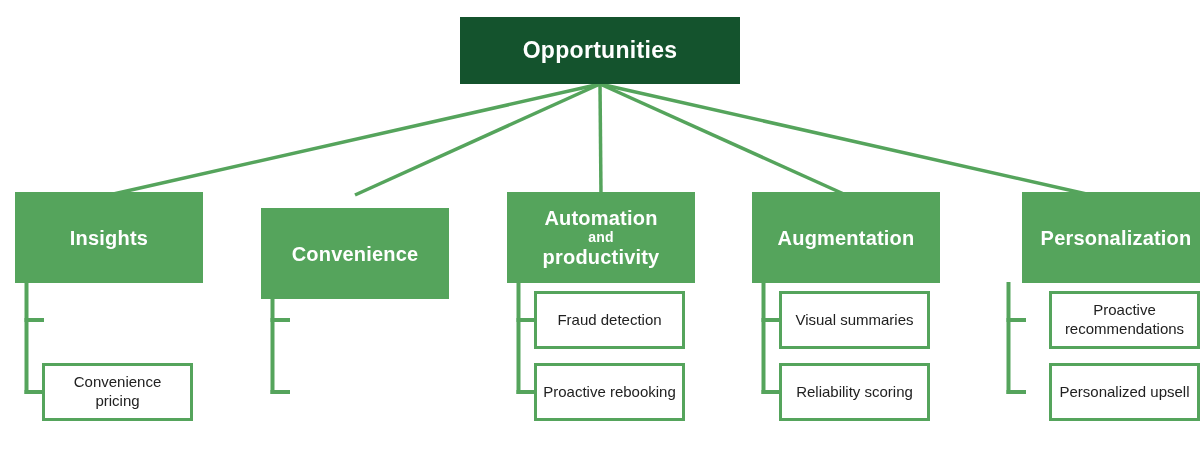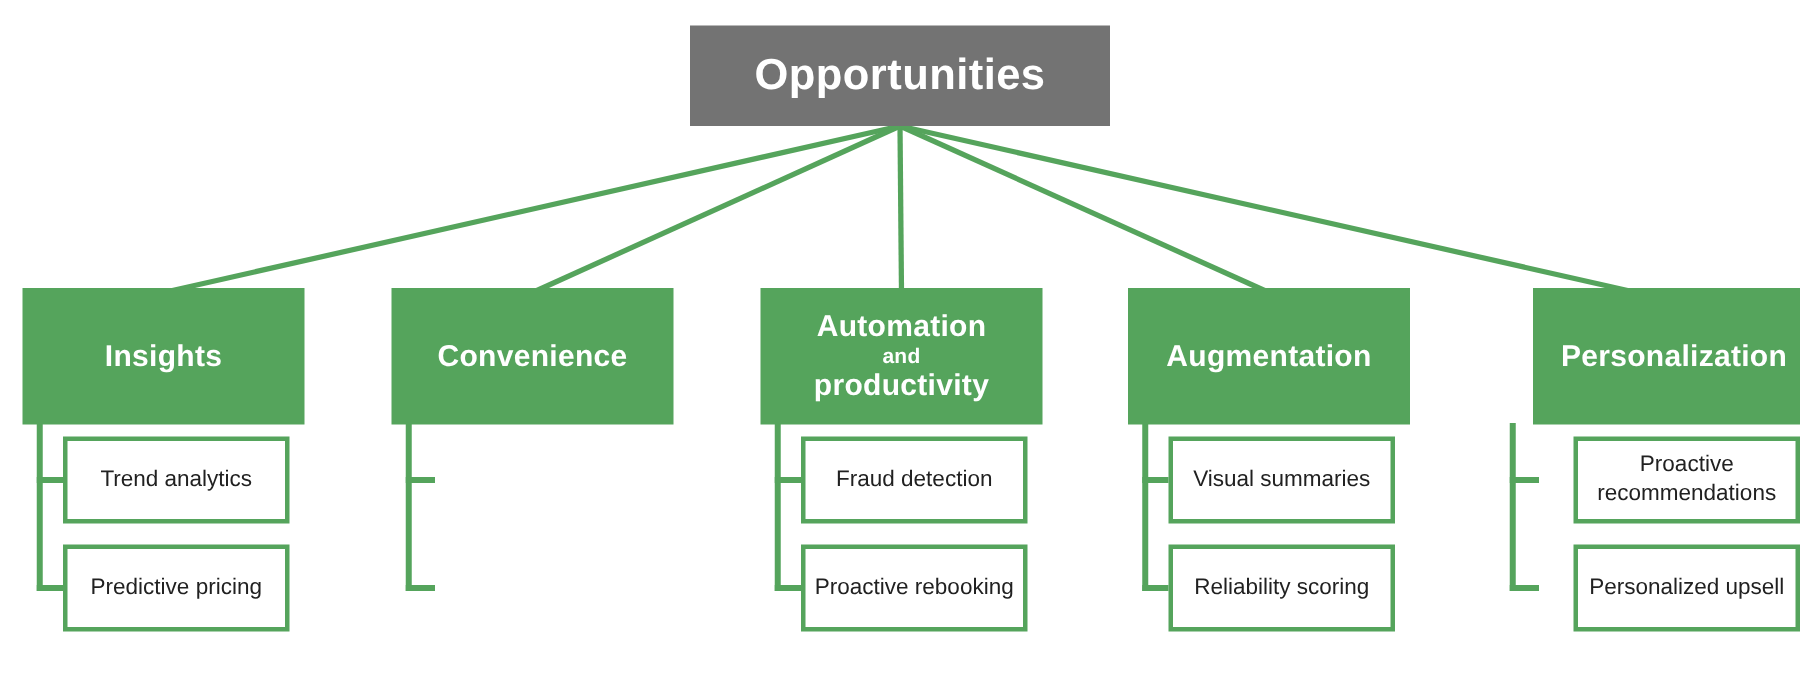--- a/index.html
+++ b/index.html
@@ -18,26 +18,26 @@
   svg.connectors {
     position: absolute;
     left: 0; top: 0;
     width: 1200px; height: 451px;
     z-index: 1;
   }
   .root-box {
     position: absolute;
     left: 460px; top: 17px;
     width: 280px; height: 67px;
-    background: #737373;
+    background: #14532d;
     color: #ffffff;
     display: flex;
     align-items: center;
     justify-content: center;
-    font-size: 29px;
+    font-size: 23px;
     font-weight: bold;
     letter-spacing: 0.3px;
     z-index: 2;
   }
   .column {
     position: absolute;
     top: 192px;
     width: 188px;
     height: 240px;
     z-index: 2;
@@ -111,29 +111,26 @@
     </svg>
 
   <div class="root-box">
     <span>Opportunities</span>
   </div>
 
     <div class="column" style="left: 15px;">
       <div class="cat-header">
         <span class="line">Insights</span>
       </div>
-      <div class="child-box c0">
-        <span>Trend analytics</span>
-      </div>
       <div class="child-box c1">
-        <span>Predictive pricing</span>
+        <span>Convenience pricing</span>
       </div>
     </div>
 
-    <div class="column" style="left: 261px;">
+    <div class="column" style="left: 261px; margin-top: 16px;">
       <div class="cat-header">
         <span class="line">Convenience</span>
       </div>
     </div>
 
     <div class="column" style="left: 507px;">
       <div class="cat-header">
         <span class="line">Automation</span>
         <span class="line small">and</span>
         <span class="line">productivity</span>

